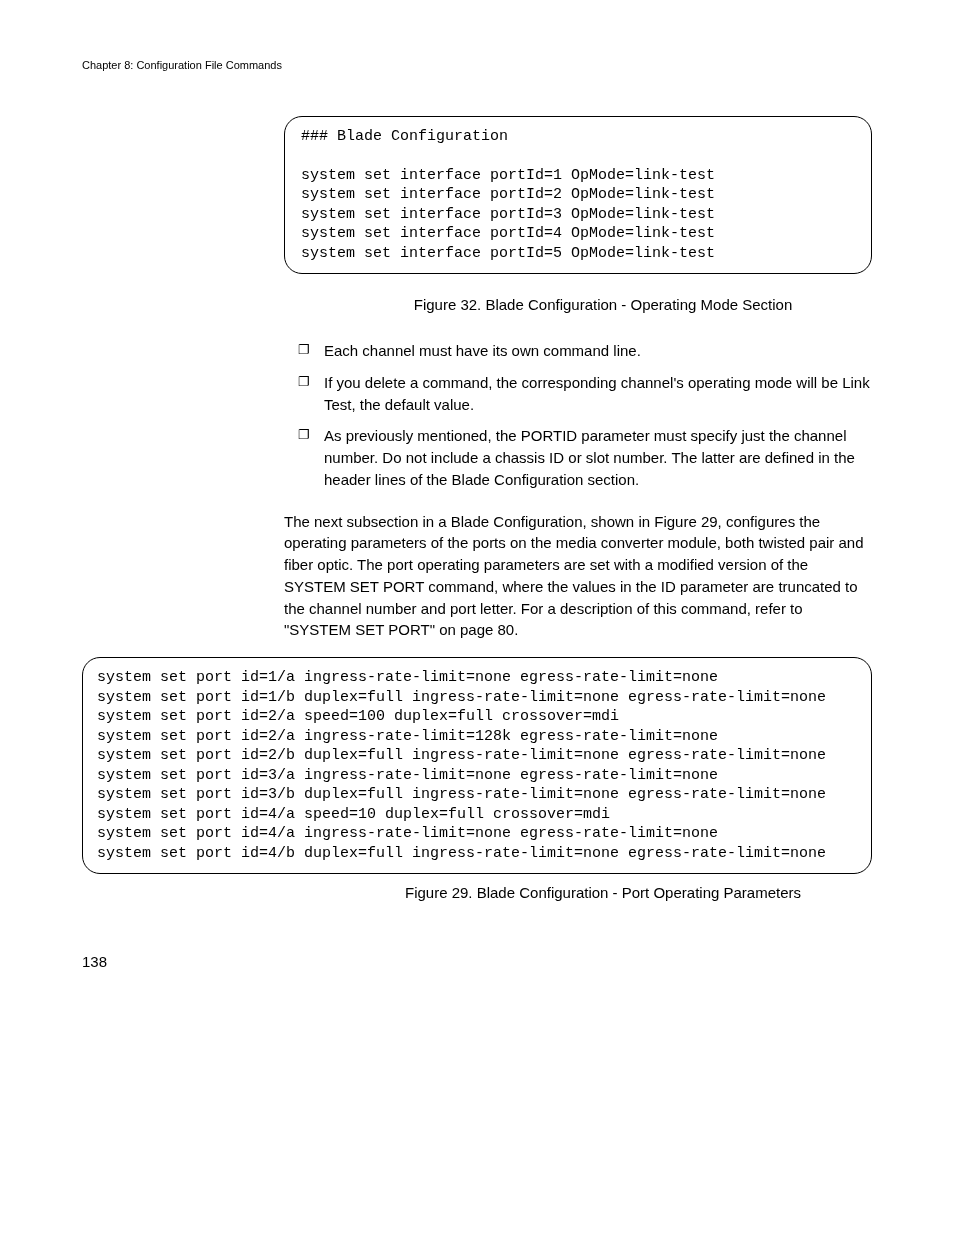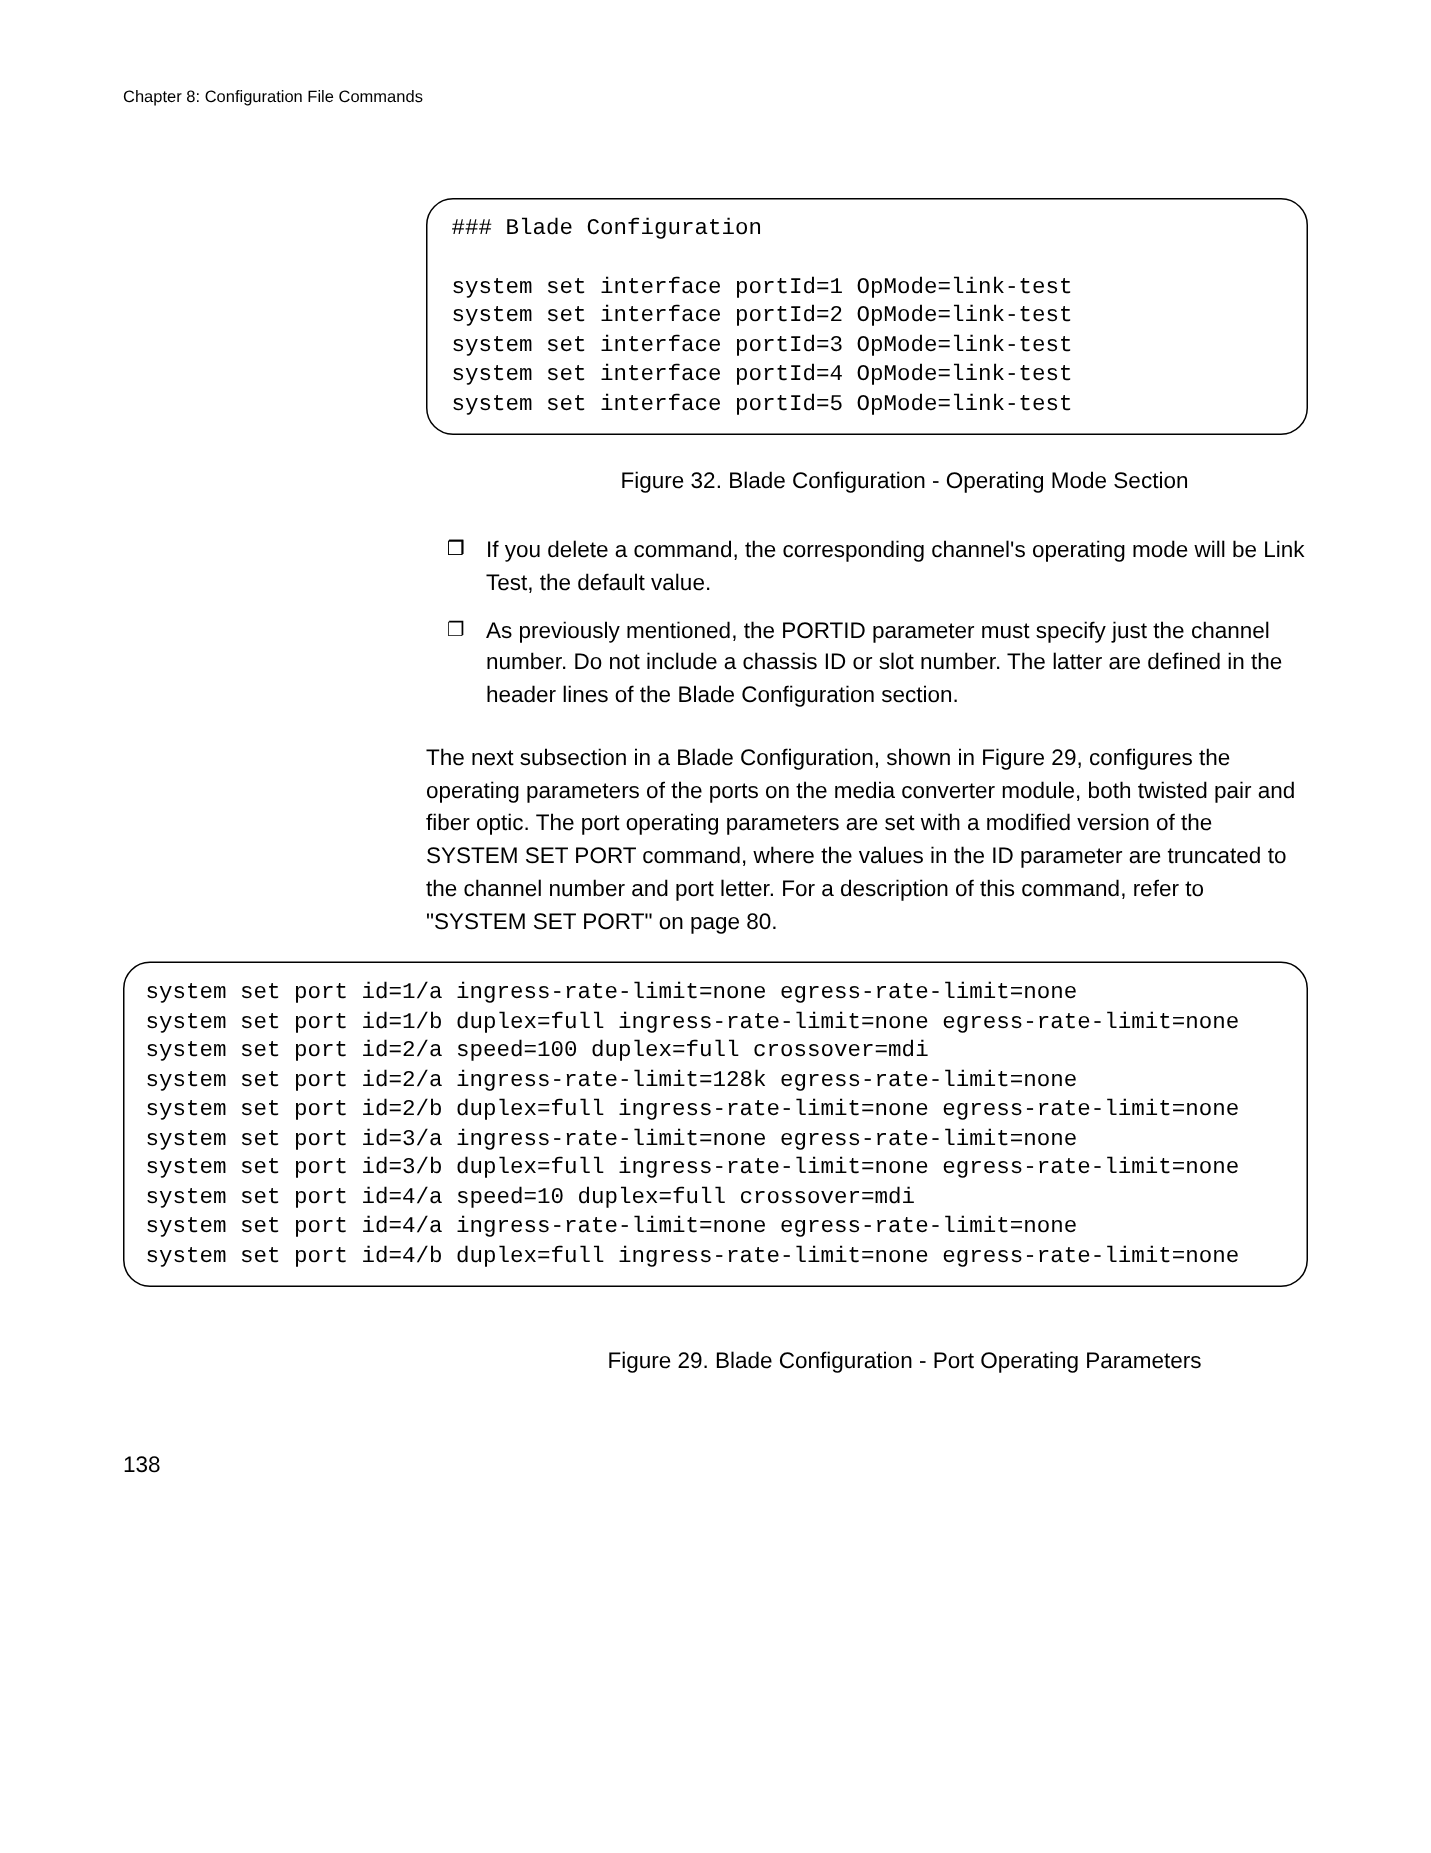--- a/index.html
+++ b/index.html
@@ -11,21 +11,21 @@
       font-family: Arial, Helvetica, sans-serif;
       font-size: 15px;
       line-height: 1.45;
       color: #000;
       background: #fff;
       width: 954px;
       padding: 58px 82px 60px 82px;
     }
     .header-line {
       font-size: 11px;
-      margin-bottom: 58px;
+      margin-bottom: 42px;
     }
     .content-main {
       margin-left: 202px;
     }
     .paragraph {
       margin-bottom: 16px;
     }
     .code-box {
       border: 1.5px solid #000;
       border-radius: 18px;
@@ -37,21 +37,21 @@
       margin-bottom: 20px;
     }
     .code-box-wide {
       border: 1.5px solid #000;
       border-radius: 18px;
       padding: 10px 16px 10px 14px;
       font-family: "Courier New", Courier, monospace;
       font-size: 15px;
       line-height: 1.3;
       white-space: pre-wrap;
-      margin-bottom: 39px;
+      margin-bottom: 8px;
       margin-left: 0;
     }
     .figure-caption-in-main {
       text-align: center;
       margin-bottom: 24px;
       margin-left: 50px;
     }
     .bullet-list {
       list-style: none;
       margin: 0 0 20px 14px;
@@ -84,21 +84,21 @@
 system set interface portId=1 OpMode=link-test
 system set interface portId=2 OpMode=link-test
 system set interface portId=3 OpMode=link-test
 system set interface portId=4 OpMode=link-test
 system set interface portId=5 OpMode=link-test</div>
 
   <div class="figure-caption-in-main">Figure 32. Blade Configuration - Operating Mode Section</div>
 
 
   <ul class="bullet-list">
-    <li><span class="bullet">❐</span></li>
+    <li><span class="bullet">❐</span><span>Each channel must have its own command line.</span></li>
     <li><span class="bullet">❐</span><span>If you delete a command, the corresponding channel's operating mode will be Link Test, the default value.</span></li>
     <li><span class="bullet">❐</span><span>As previously mentioned, the PORTID parameter must specify just the channel number. Do not include a chassis ID or slot number. The latter are defined in the header lines of the Blade Configuration section.</span></li>
   </ul>
 
   <p class="paragraph">The next subsection in a Blade Configuration, shown in Figure 29, configures the operating parameters of the ports on the media converter module, both twisted pair and fiber optic. The port operating parameters are set with a modified version of the SYSTEM SET PORT command, where the values in the ID parameter are truncated to the channel number and port letter. For a description of this command, refer to "SYSTEM SET PORT" on page 80.</p>
 </div>
 
 <div class="code-box-wide">system set port id=1/a ingress-rate-limit=none egress-rate-limit=none
 system set port id=1/b duplex=full ingress-rate-limit=none egress-rate-limit=none
 system set port id=2/a speed=100 duplex=full crossover=mdi

